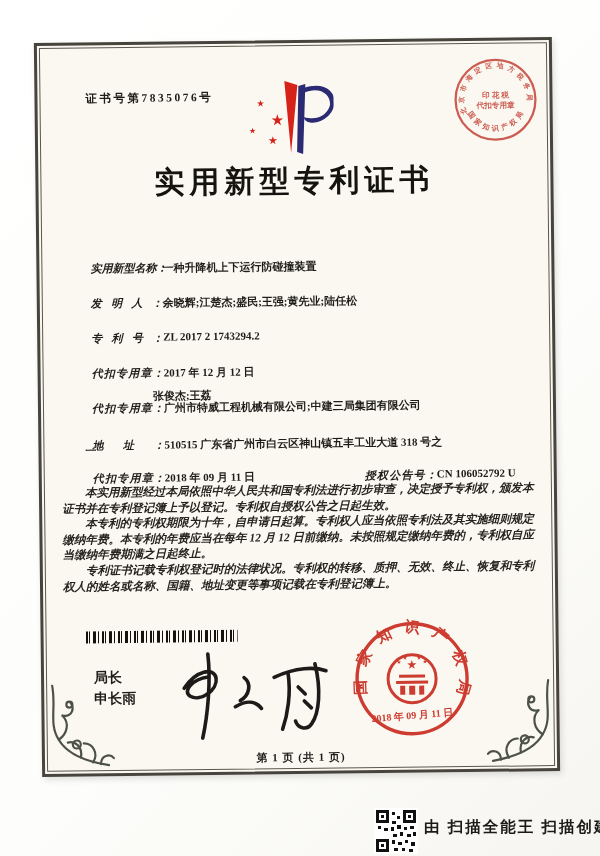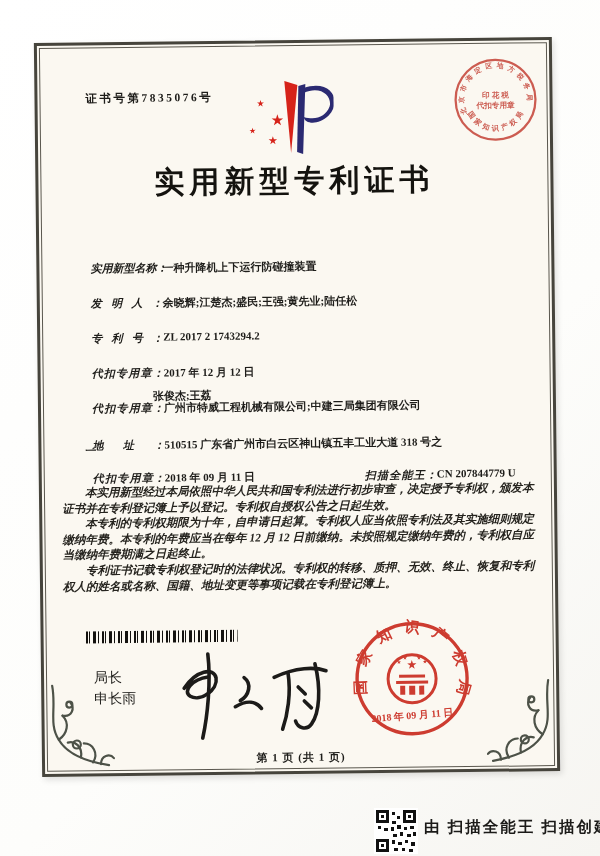--- a/index.html
+++ b/index.html
@@ -22,21 +22,21 @@
     font-size:30px;font-weight:bold;letter-spacing:5px;color:#14130f;}
   .fr{position:absolute;left:40px;font-size:11px;font-weight:bold;white-space:pre;}
   .flabel{display:inline-block;width:72px;text-align:justify;text-align-last:justify;vertical-align:top;font-style:italic;}
   .fval{display:inline-block;vertical-align:top;}
   .fr2{position:absolute;font-size:11px;font-weight:bold;white-space:pre;}
   .bodytext{position:absolute;left:20px;top:440px;width:474px;
     font-size:11.5px;line-height:15.6px;font-style:italic;font-weight:600;color:#26241f;}
   .bodytext p{margin:0;text-indent:2em;}
   .barcode{position:absolute;left:42px;top:586px;width:152px;height:12px;
     background:repeating-linear-gradient(90deg,#14120f 0 2px,#fbf8f1 2px 3px,#14120f 3px 4px,#fbf8f1 4px 7px,#14120f 7px 10px,#fbf8f1 10px 12px,#14120f 12px 13px,#fbf8f1 13px 16px);}
-  .officer{position:absolute;left:50px;top:622px;font-size:14px;font-weight:normal;line-height:21px;
+  .officer{position:absolute;left:50px;top:622px;font-size:14px;font-weight:bold;line-height:21px;
     font-family:"Liberation Sans","DejaVu Sans",sans-serif;}
   .signature{position:absolute;left:112px;top:600px;width:185px;height:104px;}
   .seal{position:absolute;left:308px;top:577px;width:120px;height:120px;opacity:.9;}
   .footer{position:absolute;left:0;bottom:6px;width:100%;text-align:center;
     font-size:11px;font-weight:bold;letter-spacing:1px;}
   .flourish-l{position:absolute;left:2px;bottom:2px;width:68px;height:90px;}
   .flourish-r{position:absolute;right:2px;bottom:2px;width:68px;height:90px;transform:scaleX(-1);}
   .qr{position:absolute;left:374px;top:808px;width:44px;height:46px;}
   .scannote{position:absolute;left:424px;top:817px;font-size:15.5px;font-weight:600;
     letter-spacing:2px;color:#1b1a18;white-space:pre;
@@ -96,21 +96,21 @@
   </div>
   <div class="fr2" style="left:112px;top:344px">张俊杰;王荔</div>
   <div class="fr" style="top:381px">
     <span class="flabel">地址：</span><span class="fval">510515 广东省广州市白云区神山镇五丰工业大道 318 号之</span>
   </div>
   <div class="fr2" style="left:44px;top:398px">一</div>
   <div class="fr" style="top:414px">
     <span class="flabel">代扣专用章：</span><span class="fval">2018 年 09 月 11 日</span>
   </div>
   <div class="fr2" style="left:312px;top:414px">
-    <span class="flabel">扫描全能王：</span><span class="fval">CN 207844779 U</span>
+    <span class="flabel">授权公告号：</span><span class="fval">CN 106052792 U</span>
   </div>
 
   <div class="bodytext">
     <p>本实用新型经过本局依照中华人民共和国专利法进行初步审查，决定授予专利权，颁发本证书并在专利登记簿上予以登记。专利权自授权公告之日起生效。</p>
     <p>本专利的专利权期限为十年，自申请日起算。专利权人应当依照专利法及其实施细则规定缴纳年费。本专利的年费应当在每年 12 月 12 日前缴纳。未按照规定缴纳年费的，专利权自应当缴纳年费期满之日起终止。</p>
     <p>专利证书记载专利权登记时的法律状况。专利权的转移、质押、无效、终止、恢复和专利权人的姓名或名称、国籍、地址变更等事项记载在专利登记簿上。</p>
   </div>
 
   <div class="barcode"></div>
 

